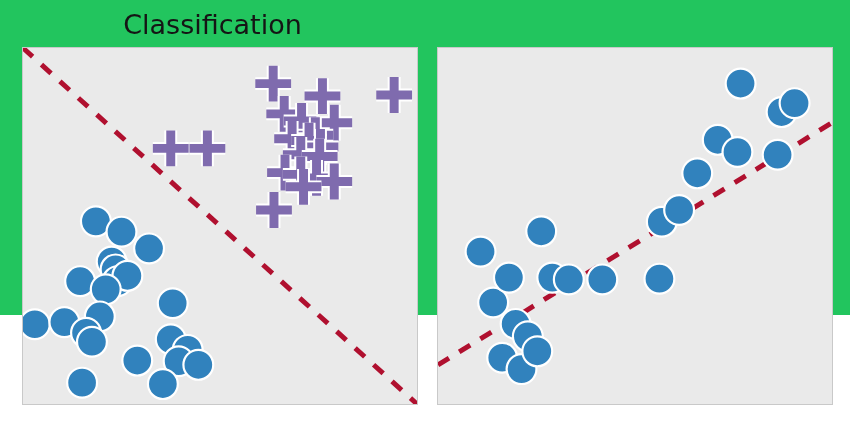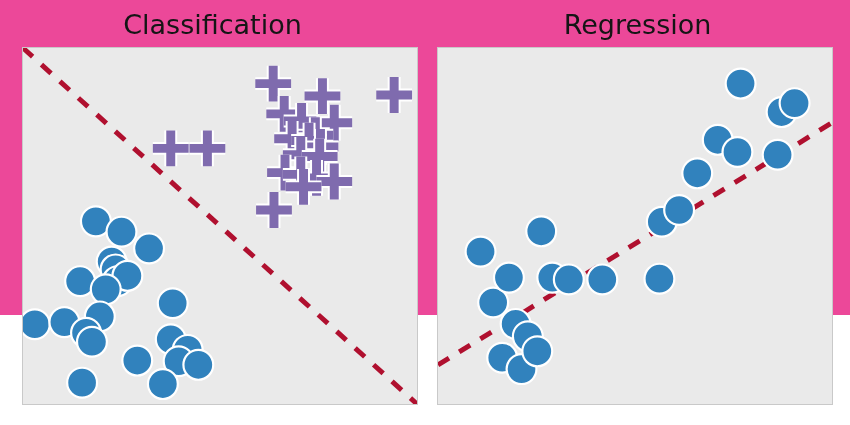--- a/index.html
+++ b/index.html
@@ -10,21 +10,21 @@
   body {
     width: 850px;
     height: 425px;
     font-family: "DejaVu Sans", "Liberation Sans", sans-serif;
     overflow: hidden;
   }
   #figure {
     position: relative;
     width: 850px;
     height: 315px;
-    background: #ec4899;
+    background: #22c55e;
   }
   .panel-wrap {
     position: absolute;
     top: 0;
     height: 425px;
   }
   #panel-classification { left: 0px;  width: 425px; }
   #panel-regression     { left: 425px; width: 425px; }
 
   .panel-title {
@@ -166,21 +166,20 @@
             <path d="M263.952,139.62L299.952,139.62M281.952,121.62L281.952,157.62" class="marker-cross-halo"></path>
             <path d="M263.952,139.62L299.952,139.62M281.952,121.62L281.952,157.62" class="marker-cross" stroke="#7f6bae"></path>
             <path d="M234.252,162.89L270.252,162.89M252.252,144.89L252.252,180.89" class="marker-cross-halo"></path>
             <path d="M234.252,162.89L270.252,162.89M252.252,144.89L252.252,180.89" class="marker-cross" stroke="#7f6bae"></path>
           </g>
         </svg>
     </div>
   </div>
 
   <div class="panel-wrap" id="panel-regression">
-    <div class="panel-title">Regression</div>
     <div class="axes">
       <svg class="svg-layer" id="svg-regression" viewBox="0 0 396 358" preserveAspectRatio="none">
           <g>
             <line x1="0" y1="318.62" x2="396" y2="75.18" class="decision-line"></line>
           </g>
           <g>
             <circle cx="42.768" cy="204.776" r="15" class="marker-dot" fill="#3182bd"></circle>
             <circle cx="55.440000000000005" cy="255.97000000000003" r="15" class="marker-dot" fill="#3182bd"></circle>
             <circle cx="71.28" cy="230.91000000000003" r="15" class="marker-dot" fill="#3182bd"></circle>
             <circle cx="78.012" cy="277.45" r="15" class="marker-dot" fill="#3182bd"></circle>

